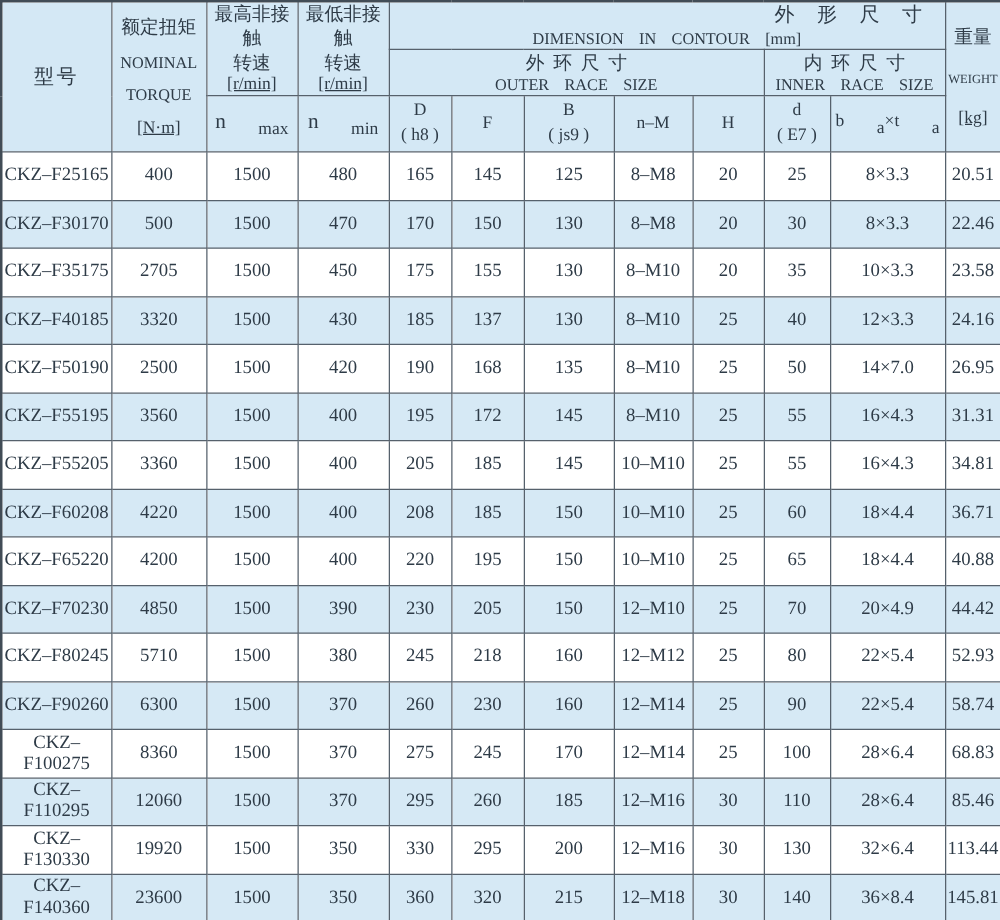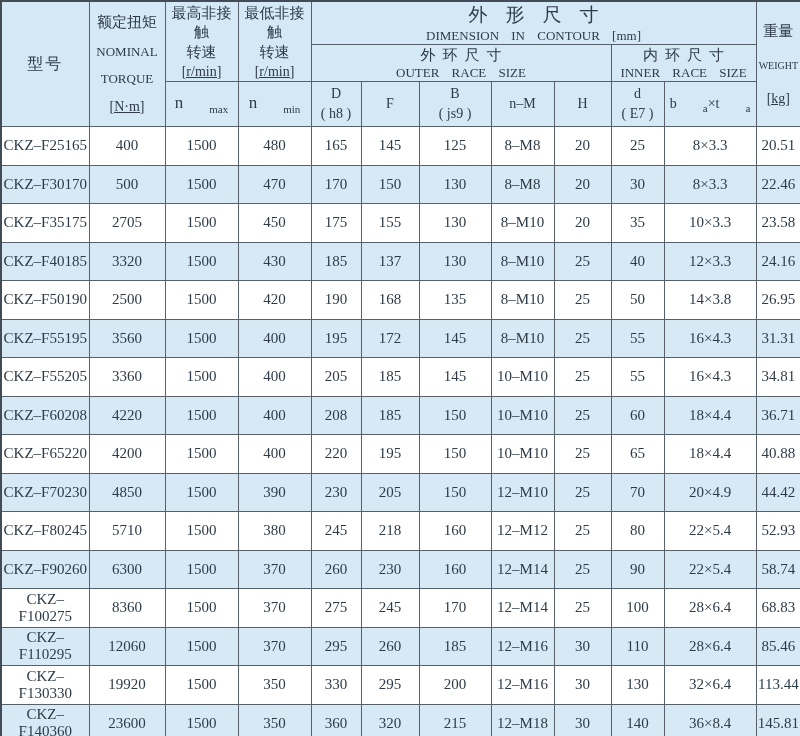--- a/index.html
+++ b/index.html
@@ -39,25 +39,25 @@
   .stack {
     display: flex; flex-direction: column;
     justify-content: space-evenly; align-items: center;
     height: 100%;
   }
   .h-model { font-size: 16px; letter-spacing: 2px; }
   .cn { font-size: 15px; }
   .en { font-size: 13px; }
   .en-narrow { font-size: 10px; letter-spacing: 0; }
   .unit { font-size: 14px; text-decoration: underline; }
-  .cn-wide { font-size: 19px; letter-spacing: 18px; text-indent: 18px; }
+  .cn-wide { font-size: 16px; letter-spacing: 18px; text-indent: 18px; text-align: right; }
   .cn-mid  { font-size: 15px; letter-spacing: 7px; text-indent: 7px; }
   .en-wide { font-size: 13px; word-spacing: 9px; }
   .sym { font-size: 17px; }
-  sub { font-size: 11px; line-height: 1; padding-left: 26px; }
+  sub { font-size: 14px; line-height: 1; padding-left: 26px; }
   .two-line { font-size: 14px; line-height: 20px; }
   .row-a { height: 38px; }
   .row-b { height: 37px; }
   .row-c { height: 45px; }
   tbody tr { height: 38.5px; }
 </style>
 </head>
 <body>
 
 <table>
@@ -208,21 +208,21 @@
         <td>CKZ–F50190</td>
         <td>2500</td>
         <td>1500</td>
         <td>420</td>
         <td>190</td>
         <td>168</td>
         <td>135</td>
         <td>8–M10</td>
         <td>25</td>
         <td>50</td>
-        <td>14×3.8</td>
+        <td>14×7.0</td>
         <td>26.95</td>
       </tr>
       <tr class="alt">
         <td>CKZ–F55195</td>
         <td>3560</td>
         <td>1500</td>
         <td>400</td>
         <td>195</td>
         <td>172</td>
         <td>145</td>

